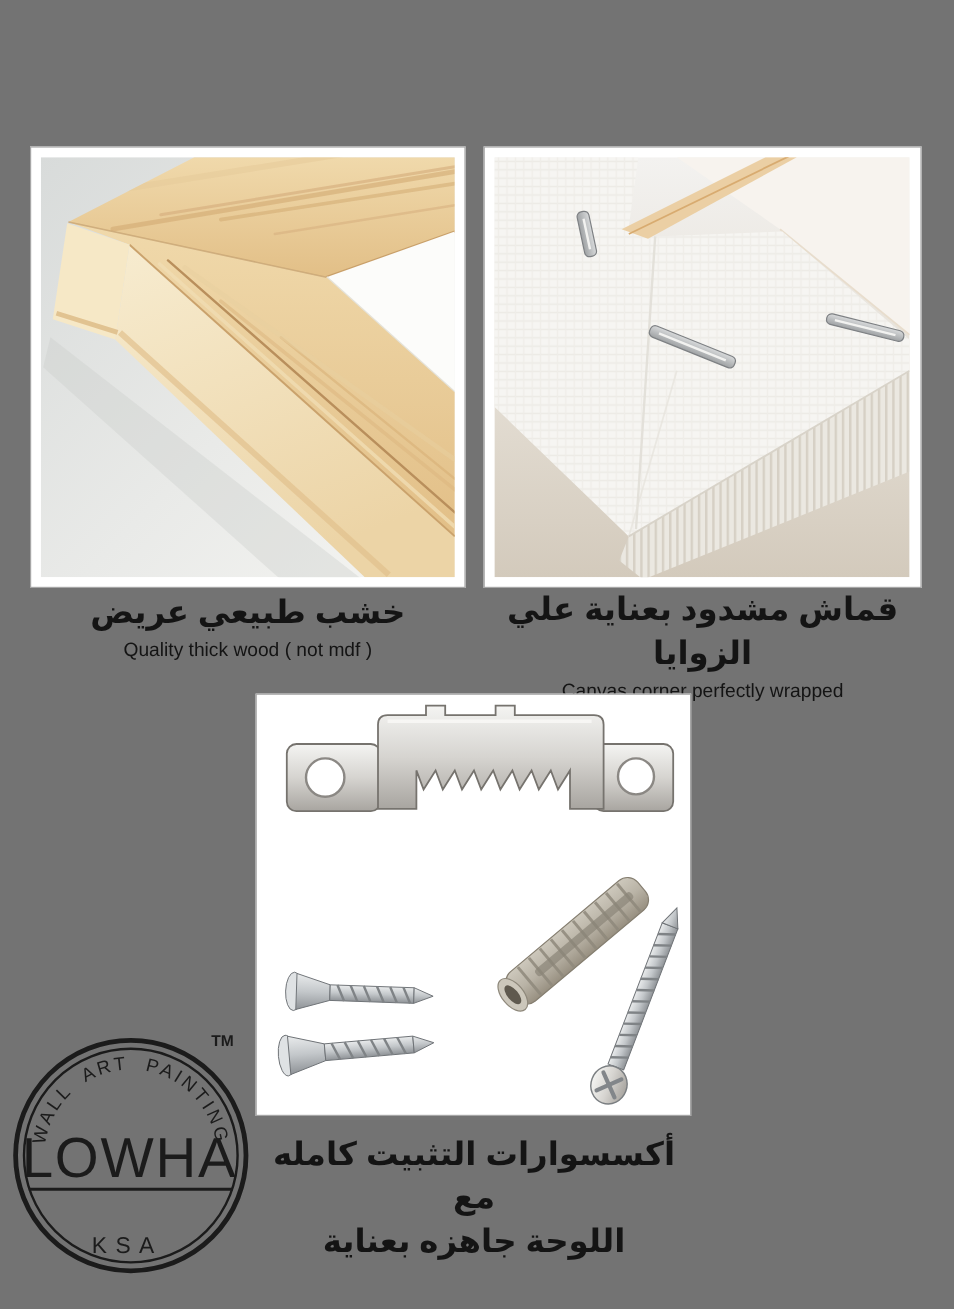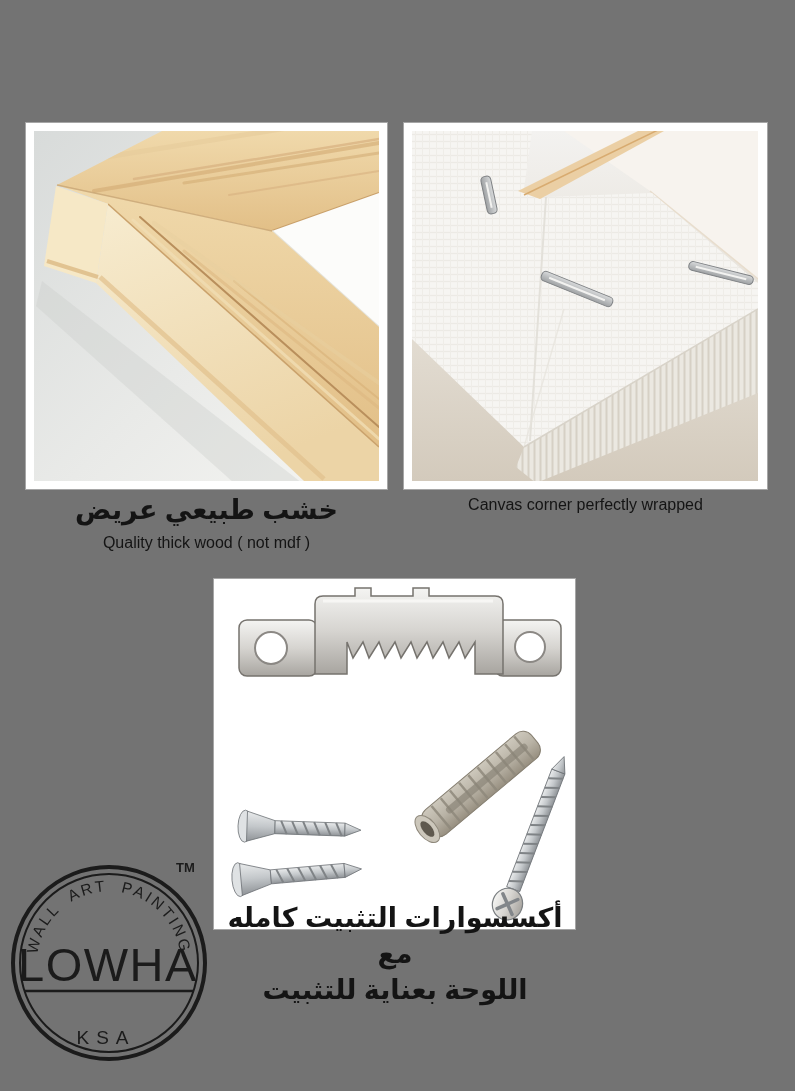--- a/index.html
+++ b/index.html
@@ -147,20 +147,21 @@
       </g>
     </svg>
   </figure>
 
   <div class="caption" style="left:25px;top:492px;width:363px;">
     <div class="caption-ar">خشب طبيعي عريض</div>
     <div class="caption-en">Quality thick wood ( not mdf )</div>
   </div>
 
   <div class="caption" style="left:403px;top:490px;width:365px;">
+    <div class="caption-ar">قماش مشدود بعناية علي الزوايا</div>
     <div class="caption-en narrow">Canvas corner perfectly wrapped</div>
   </div>
 
   <figure class="card" style="left:213px;top:578px;width:363px;height:352px;margin:0;padding:5px;">
     <svg width="351" height="340" viewBox="0 0 351 340" role="img">
       <defs>
         <linearGradient id="metal" x1="0" y1="0" x2="0" y2="1">
           <stop offset="0" stop-color="#f4f4f2"></stop>
             <stop offset="0.5" stop-color="#d6d4d0"></stop>
             <stop offset="1" stop-color="#a8a5a0"></stop>
@@ -255,23 +256,23 @@
         </g>
         <ellipse cx="-74" cy="0" rx="16" ry="15" fill="url(#metal)" stroke="#7b7f82" stroke-width="1.2"></ellipse>
         <g stroke="#82868a" stroke-width="3.5" stroke-linecap="round">
           <line x1="-82" y1="-8" x2="-66" y2="8"></line>
             <line x1="-82" y1="8" x2="-66" y2="-8"></line>
         </g>
       </g>
     </svg>
   </figure>
 
-  <div class="caption" style="left:214px;top:900px;width:362px;">
+  <div class="caption" style="left:214px;top:944px;width:362px;">
     <div class="caption-ar">أكسسوارات التثبيت كامله مع</div>
-    <div class="caption-ar">اللوحة بعناية للتثبيت</div>
+    <div class="caption-ar">اللوحة جاهزه بعناية</div>
   </div>
 
   <svg class="logo" viewBox="0 0 216 222" role="img">
     <circle cx="107" cy="113" r="96" fill="none" stroke="#1b1b1b" stroke-width="4"></circle>
     <circle cx="107" cy="113" r="89" fill="none" stroke="#1b1b1b" stroke-width="2"></circle>
     <defs>
       <path id="tagArc" d="M 35.3 106.7 A 72 72 0 0 1 178.7 106.7" fill="none"></path>
     </defs>
     <text font-size="15.5" letter-spacing="2.5" word-spacing="7" fill="#1b1b1b" font-family="Liberation Sans, DejaVu Sans, sans-serif">
       <textPath href="#tagArc" startOffset="50%" text-anchor="middle">WALL ART PAINTING</textPath>

